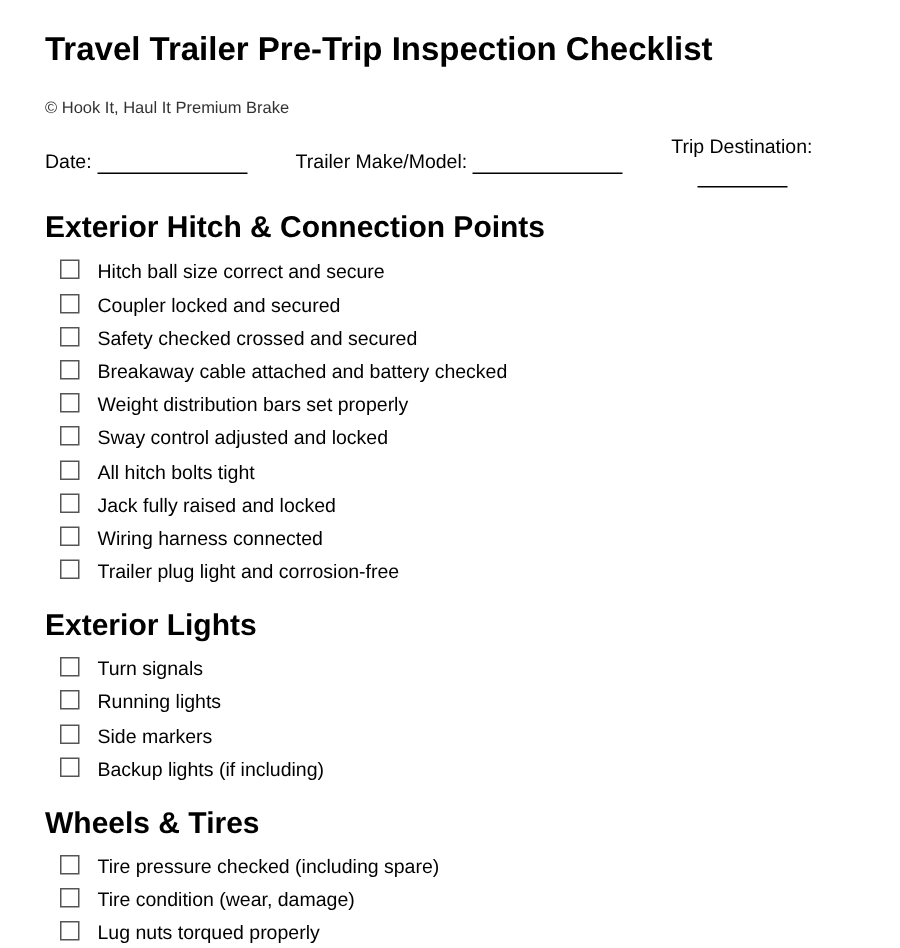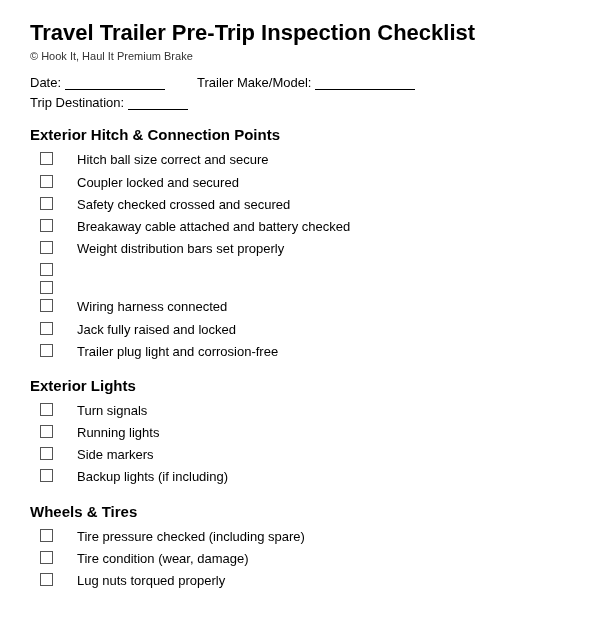--- a/index.html
+++ b/index.html
@@ -14,21 +14,21 @@
       background: #fff;
       color: #000;
       width: 600px;
       min-height: 632px;
       padding: 20px 30px;
     }
 
     .page-title {
       font-size: 22px;
       font-weight: bold;
-      margin-bottom: 4px;
+      margin-bottom: 20px;
       line-height: 1.2;
     }
 
     .copyright {
       font-size: 11px;
       color: #333;
       margin-bottom: 12px;
     }
 
     .form-fields {
@@ -55,41 +55,41 @@
     .underline-long {
       min-width: 100px;
     }
 
     .underline-short {
       min-width: 60px;
     }
 
     .form-field-trip {
       display: flex;
-      flex-direction: row;
+      flex-direction: column;
       align-items: center;
     }
 
     .section-title {
-      font-size: 15px;
+      font-size: 20px;
       font-weight: bold;
       margin-bottom: 8px;
       margin-top: 16px;
     }
 
     .checklist {
       list-style: none;
       margin-left: 10px;
       margin-bottom: 4px;
     }
 
     .checklist li {
       display: flex;
       align-items: flex-start;
-      gap: 24px;
+      gap: 12px;
       margin-bottom: 4px;
       font-size: 13px;
       line-height: 1.4;
     }
 
     .checkbox {
       display: inline-block;
       width: 13px;
       height: 13px;
       border: 1.5px solid #555;
@@ -138,31 +138,33 @@
         <li>
           <span class="checkbox"></span>
           <span>Breakaway cable attached and battery checked</span>
         </li>
         <li>
           <span class="checkbox"></span>
           <span>Weight distribution bars set properly</span>
         </li>
         <li>
           <span class="checkbox"></span>
-        </li>
-        <li>
-          <span class="checkbox"></span>
+          <span>Sway control adjusted and locked</span>
+        </li>
+        <li>
+          <span class="checkbox"></span>
+          <span>All hitch bolts tight</span>
+        </li>
+        <li>
+          <span class="checkbox"></span>
+          <span>Jack fully raised and locked</span>
         </li>
         <li>
           <span class="checkbox"></span>
           <span>Wiring harness connected</span>
-        </li>
-        <li>
-          <span class="checkbox"></span>
-          <span>Jack fully raised and locked</span>
         </li>
         <li>
           <span class="checkbox"></span>
           <span>Trailer plug light and corrosion-free</span>
         </li>
       </ul>
     </div>
     <div>
       <div class="section-title">Exterior Lights</div>
       <ul class="checklist">

